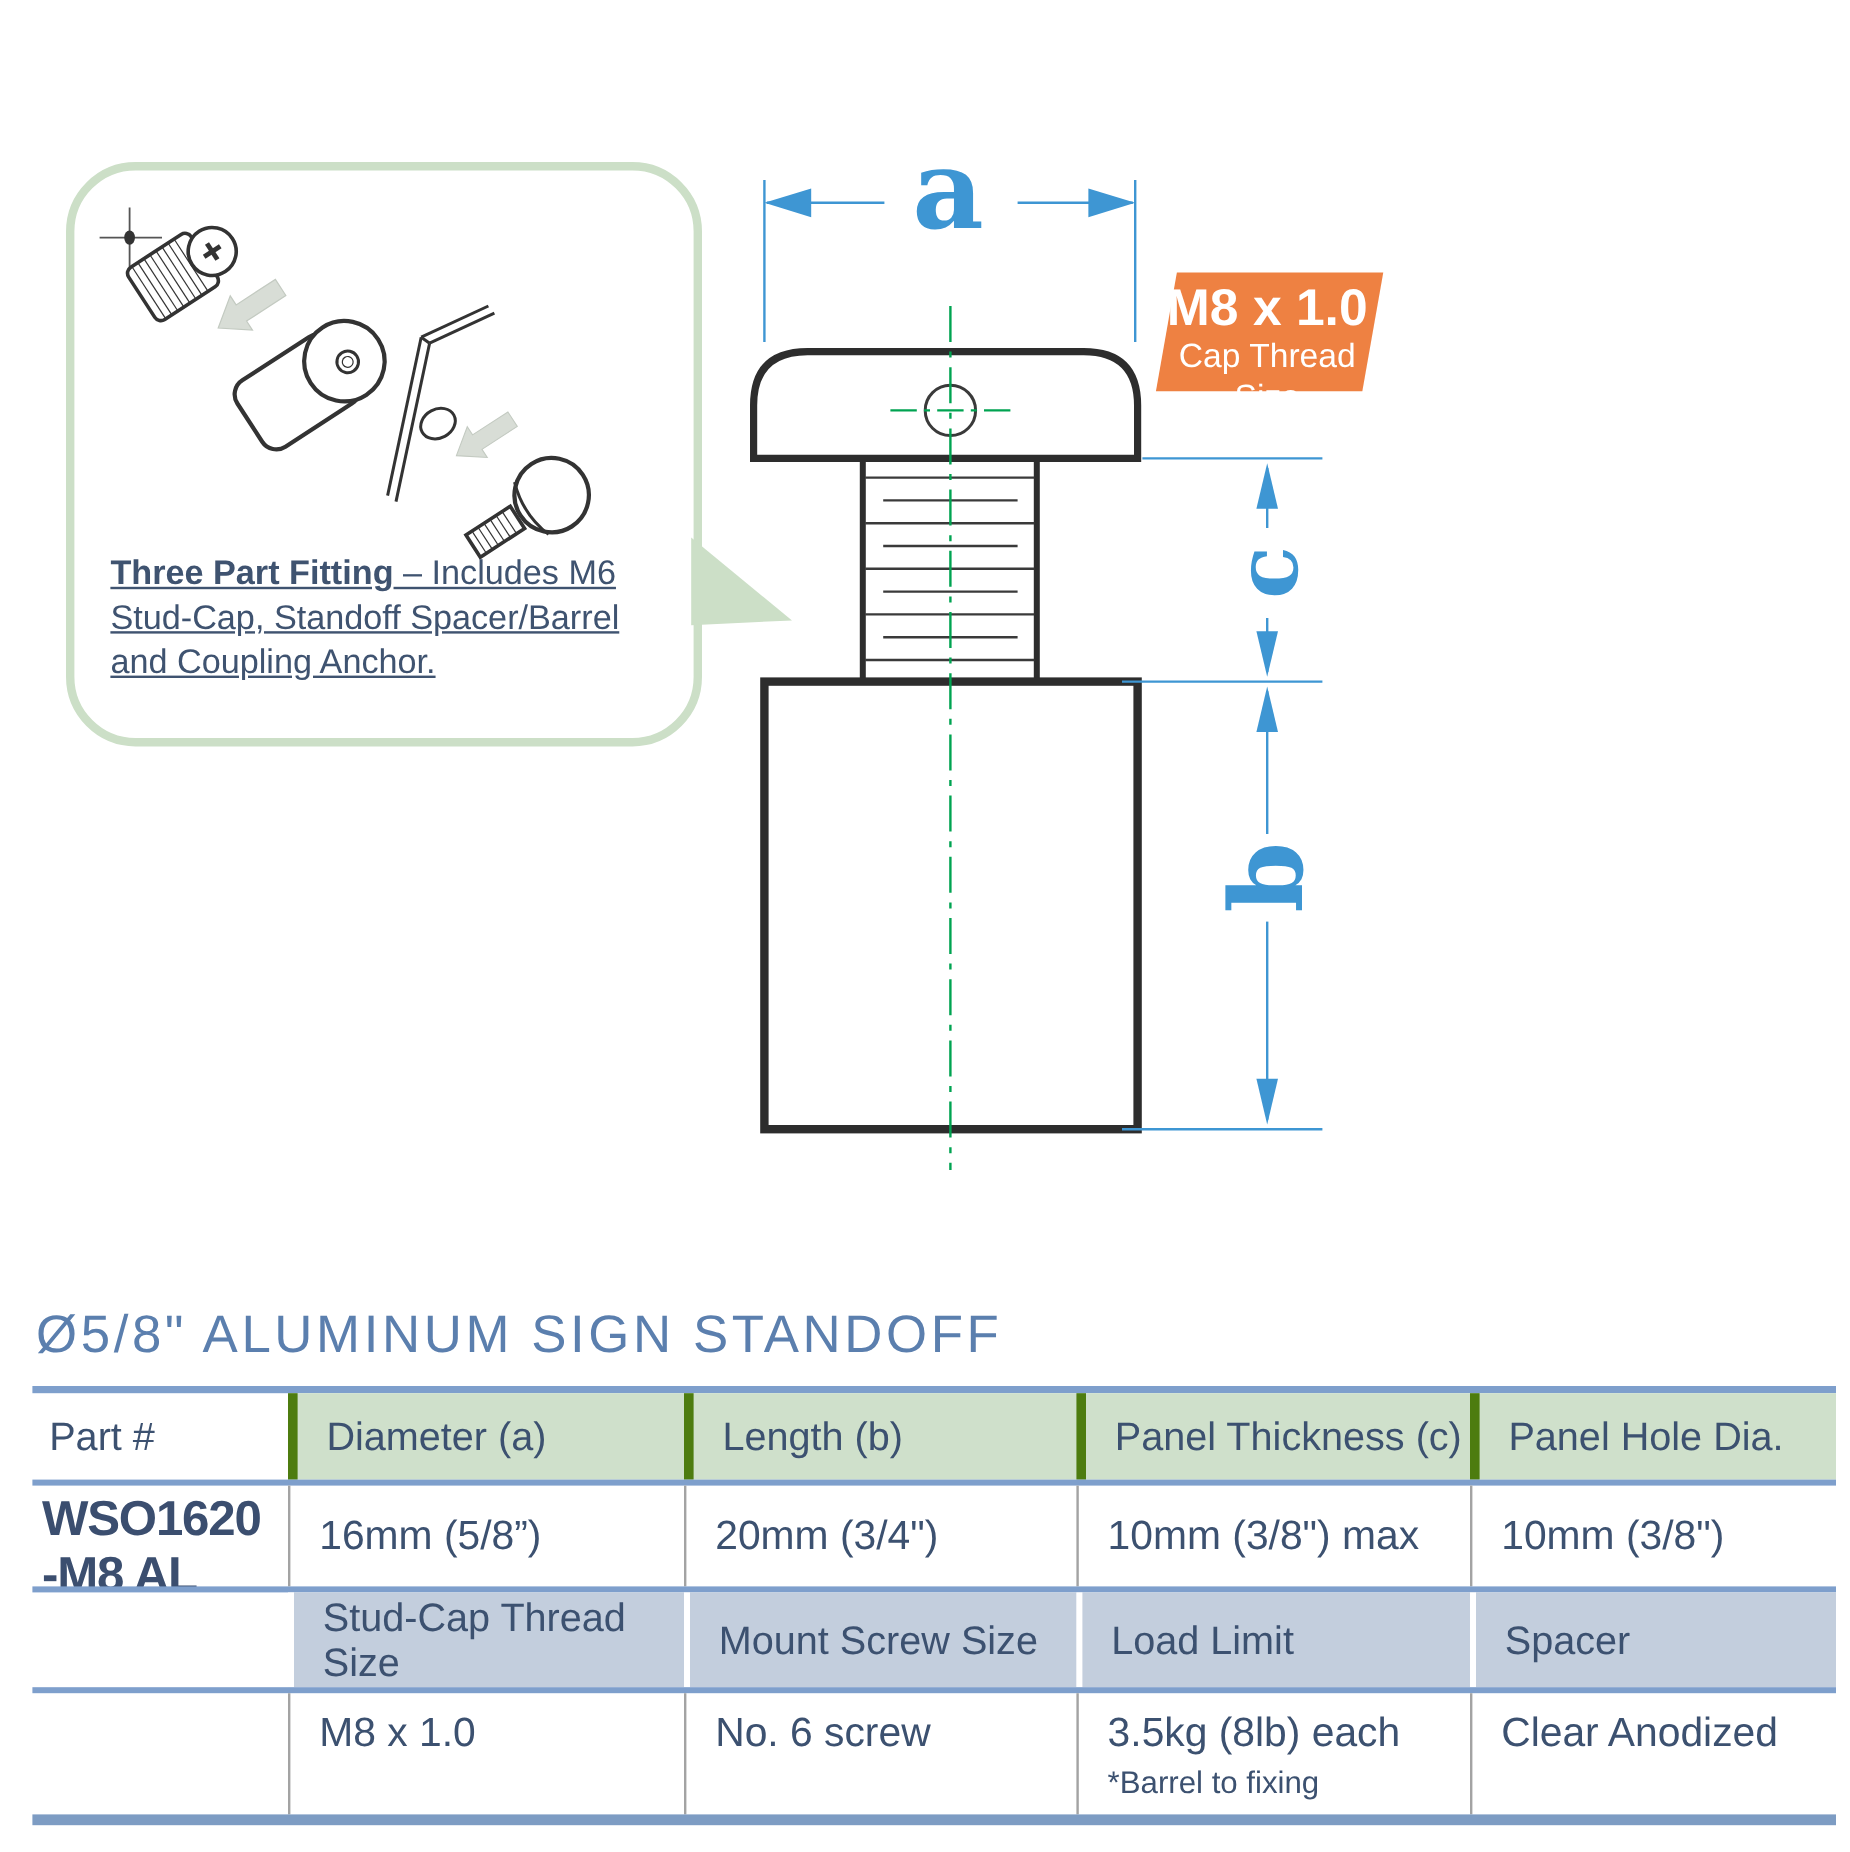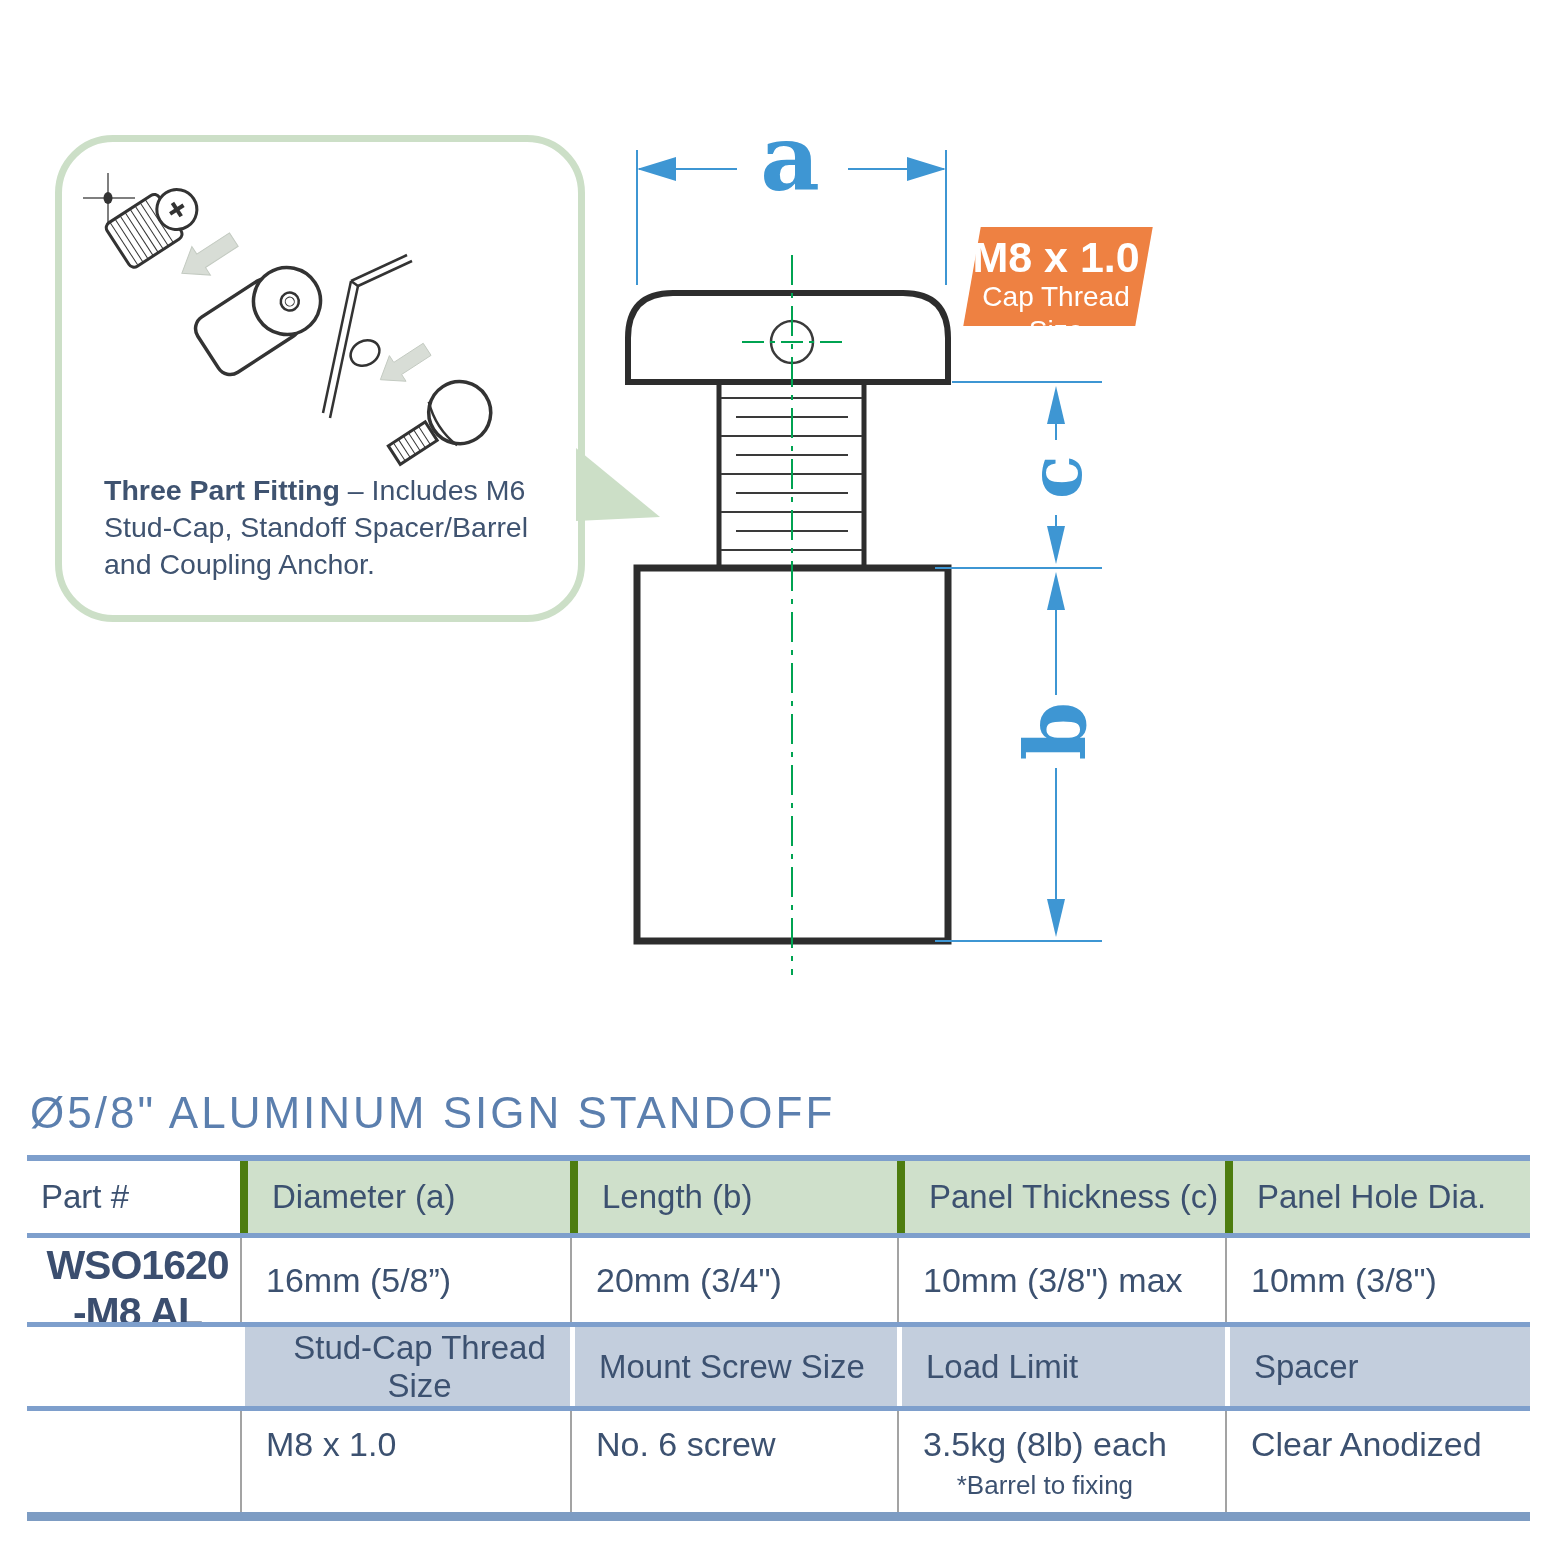--- a/index.html
+++ b/index.html
@@ -3,22 +3,22 @@
 <meta charset="utf-8">
 <style>
   html,body{margin:0;padding:0;background:#fff;}
   .page{position:relative;width:1542px;height:1543px;background:#fff;overflow:hidden;
         font-family:"Liberation Sans",sans-serif;color:#3c5170;}
 
   
   .callout{position:absolute;left:55px;top:135px;width:530px;height:487px;
            border:7px solid #ccdfc7;border-radius:58px;box-sizing:border-box;background:#fff;}
   .exploded{position:absolute;left:55px;top:135px;}
-  .callout-text{position:absolute;left:88px;top:456px;width:474px;margin:16px;
-                font-size:28.5px;line-height:37px;color:#3f5370;}
+  .callout-text{position:absolute;left:88px;top:456px;width:474px;margin:4px;
+                font-size:28.5px;line-height:37px;color:#3f5370;text-decoration:underline;}
   .callout-text strong{font-weight:bold;color:#3f5370;}
 
   
   .drawing{position:absolute;left:0;top:0;}
 
   .dim-letter{position:absolute;font-family:"DejaVu Serif",serif;font-weight:bold;
               color:#3e96d3;text-align:center;}
   .dim-a{left:735px;top:108px;width:110px;font-size:92px;line-height:100px;}
   .dim-c{left:996px;top:437px;width:120px;height:80px;font-size:72px;line-height:80px;
          transform:rotate(-90deg);}
@@ -33,21 +33,21 @@
   .badge-line2{font-size:28px;line-height:34px;}
 
   
   .title{position:absolute;left:30px;top:1088px;margin:0;font-size:44px;font-weight:normal;
          letter-spacing:3px;color:#5b7fae;white-space:nowrap;}
 
   
   .spec-table{position:absolute;left:27px;top:1155px;width:1503px;
               display:grid;
               grid-template-columns:213px 330px 327px 328px 305px;
-              grid-template-rows:6px 72px 5px 84px 5px 79px 5px 101px 9px;text-align:center;}
+              grid-template-rows:6px 72px 5px 84px 5px 79px 5px 101px 9px;}
   .rule{grid-column:1/-1;background:#7e9fcc;}
   .rule.thick{background:#7d9cc3;}
   .cell{display:flex;align-items:center;padding-left:24px;box-sizing:border-box;
         font-size:33px;color:#3c5170;}
   .cell.first{padding-left:14px;}
   .green{background:#cfe0cb;border-left:8px solid #4d7c0f;}
   .bluegray{background:#c3cedd;border-left:5px solid #fff;}
   .divided{border-left:2px solid #a3a3a3;}
   .valrow{font-size:34px;}
   .toprow{align-items:flex-start;padding-top:14px;}

